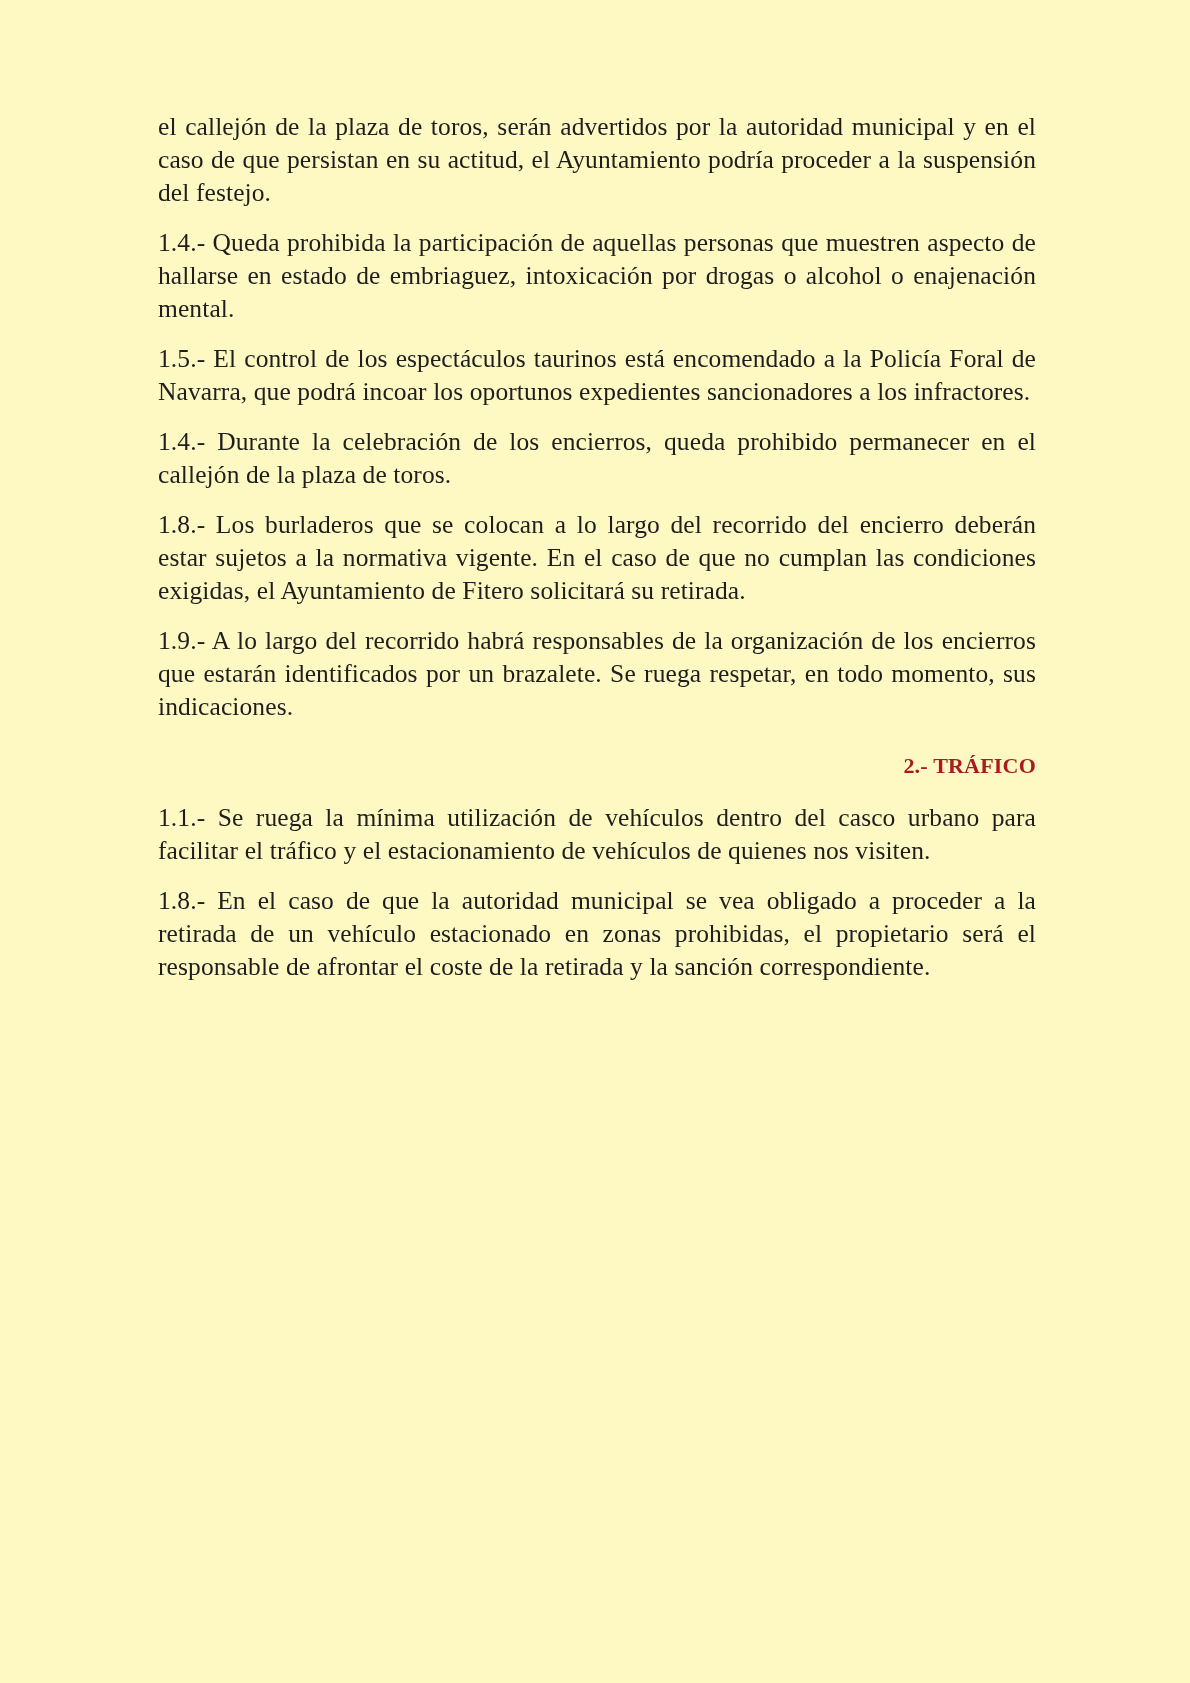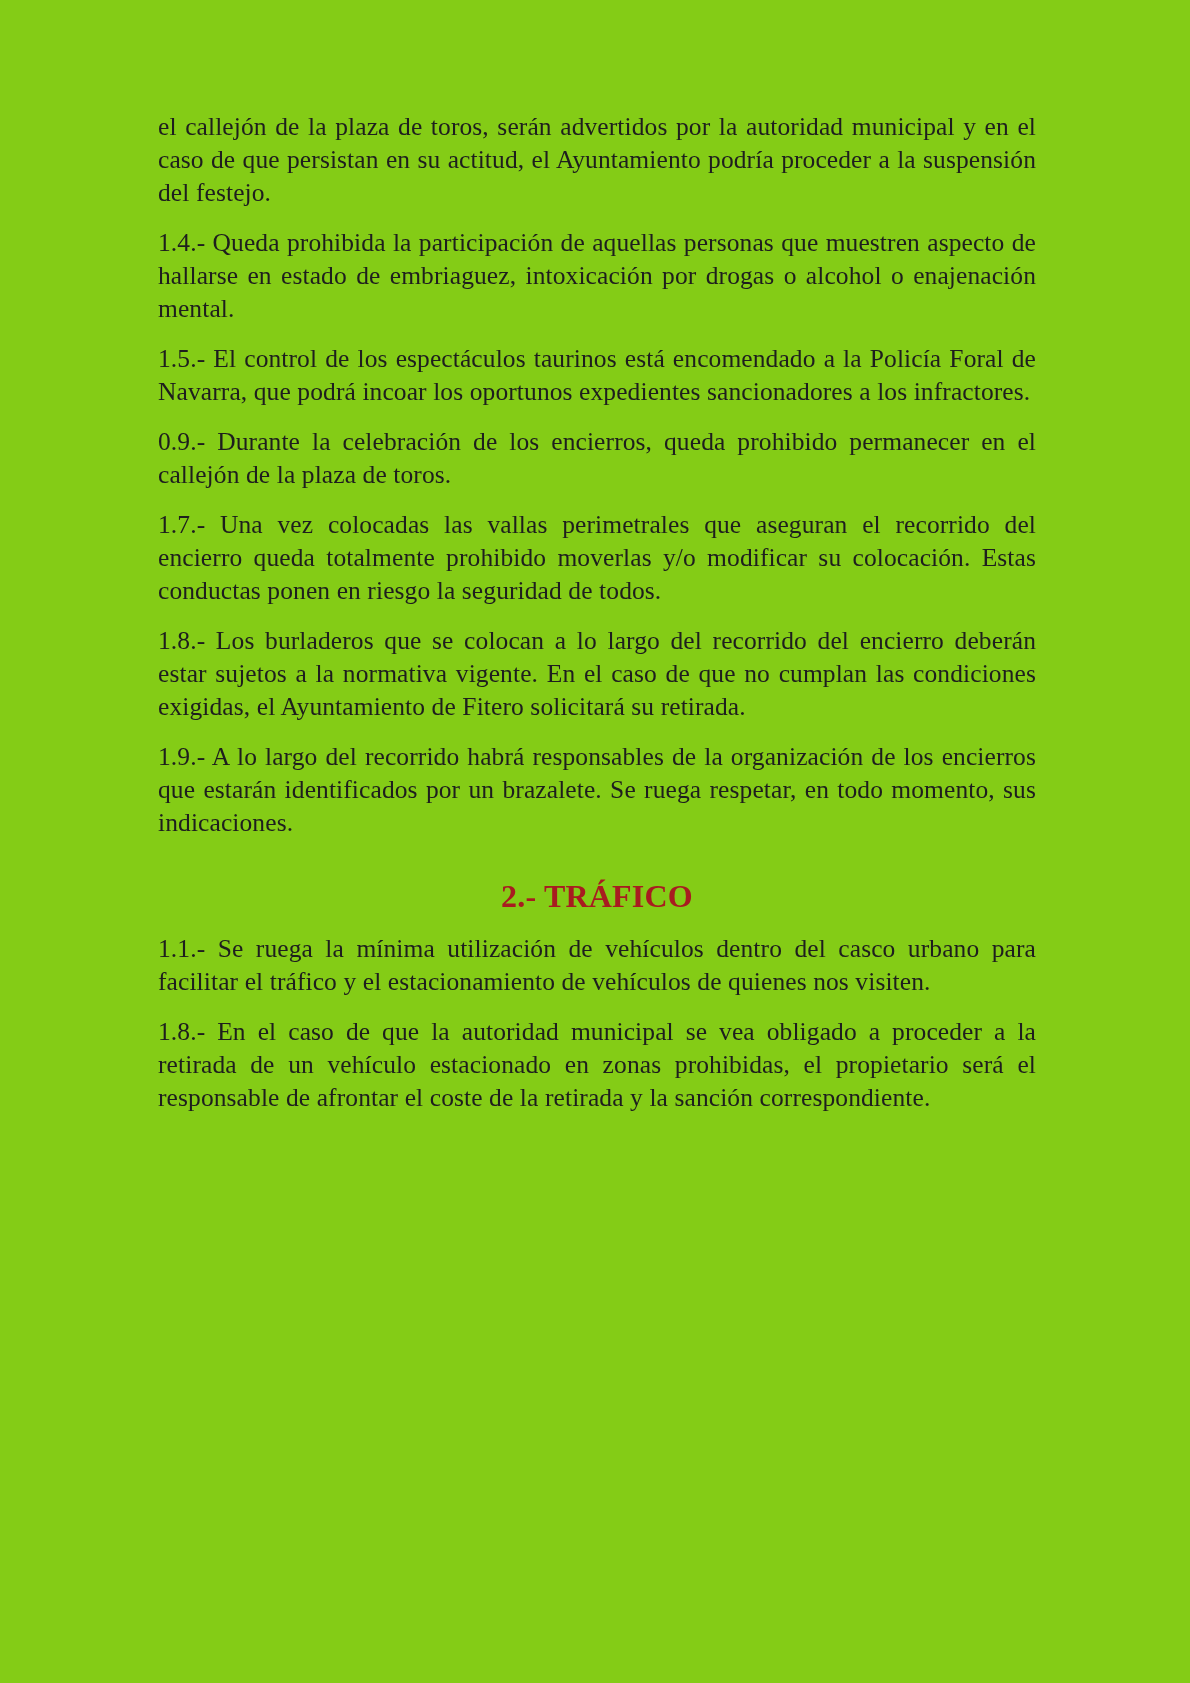--- a/index.html
+++ b/index.html
@@ -23,37 +23,36 @@
     color: #1e1e1e;
   }
   .para {
     margin: 0 0 17px 0;
     font-size: 25.5px;
     line-height: 33px;
     text-align: justify;
     letter-spacing: 0.1px;
   }
   .heading {
-    margin: 41px 0 19px 0;
-    font-size: 32px;
+    margin: 26px 0 19px 0;
+    font-size: 22px;
     line-height: 33px;
     font-weight: bold;
-    text-align: center;
+    text-align: right;
     letter-spacing: 0.2px;
   }
 </style>
 </head>
 <body>
 
-<div class="page" style="background: #84cc16; font-family: Liberation Serif, serif;">
+<div class="page" style="background: #fef9c3; font-family: Liberation Serif, serif;">
   <div class="text-block" style="color: rgb(30, 30, 30);">
     <p class="para">el callejón de la plaza de toros, serán advertidos por la autoridad municipal y en el caso de que persistan en su actitud, el Ayuntamiento podría proceder a la suspensión del festejo.</p>
     <p class="para">1.4.- Queda prohibida la participación de aquellas personas que muestren aspecto de hallarse en estado de embriaguez, intoxicación por drogas o alcohol o enajenación mental.</p>
     <p class="para">1.5.- El control de los espectáculos taurinos está encomendado a la Policía Foral de Navarra, que podrá incoar los oportunos expedientes sancionadores a los infractores.</p>
-    <p class="para">0.9.- Durante la celebración de los encierros, queda prohibido permanecer en el callejón de la plaza de toros.</p>
-    <p class="para">1.7.- Una vez colocadas las vallas perimetrales que aseguran el recorrido del encierro queda totalmente prohibido moverlas y/o modificar su colocación. Estas conductas ponen en riesgo la seguridad de todos.</p>
+    <p class="para">1.4.- Durante la celebración de los encierros, queda prohibido permanecer en el callejón de la plaza de toros.</p>
     <p class="para">1.8.- Los burladeros que se colocan a lo largo del recorrido del encierro deberán estar sujetos a la normativa vigente. En el caso de que no cumplan las condiciones exigidas, el Ayuntamiento de Fitero solicitará su retirada.</p>
     <p class="para">1.9.- A lo largo del recorrido habrá responsables de la organización de los encierros que estarán identificados por un brazalete. Se ruega respetar, en todo momento, sus indicaciones.</p>
     <h2 class="heading" style="color: rgb(168, 28, 32);">2.- TRÁFICO</h2>
     <p class="para">1.1.- Se ruega la mínima utilización de vehículos dentro del casco urbano para facilitar el tráfico y el estacionamiento de vehículos de quienes nos visiten.</p>
     <p class="para">1.8.- En el caso de que la autoridad municipal se vea obligado a proceder a la retirada de un vehículo estacionado en zonas prohibidas, el propietario será el responsable de afrontar el coste de la retirada y la sanción correspondiente.</p>
   </div>
 </div>
 
 </body></html>

